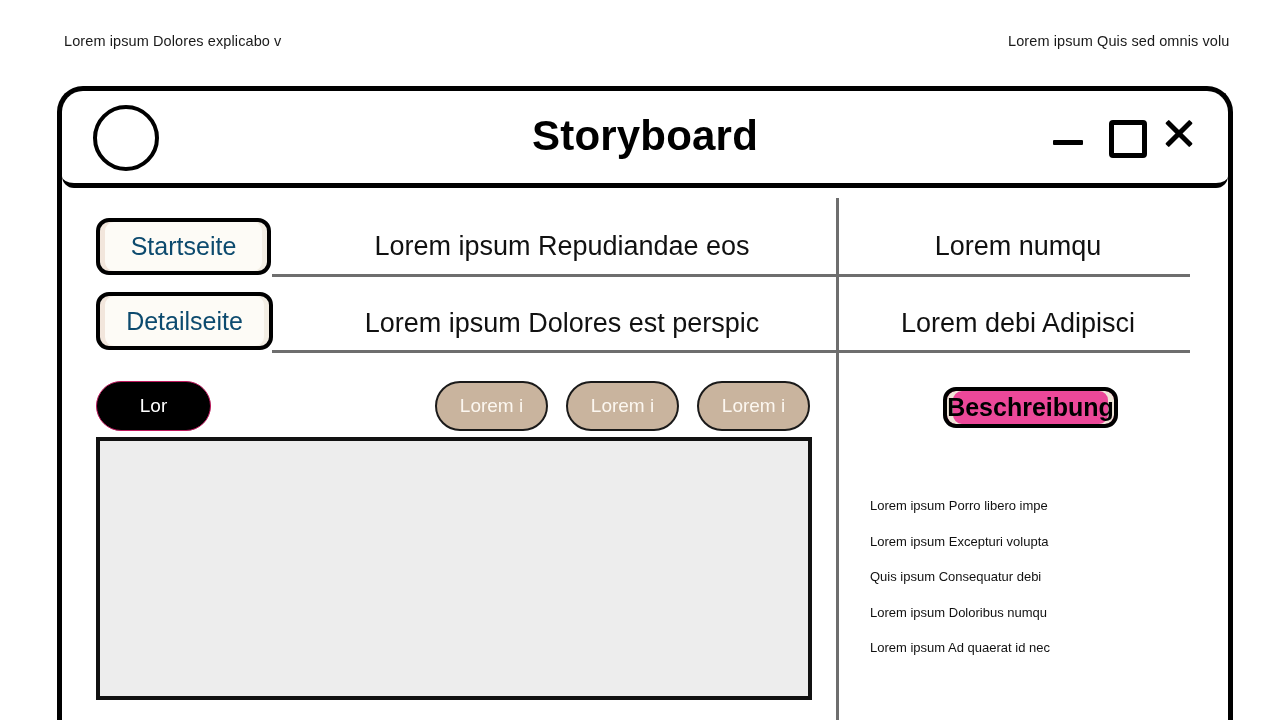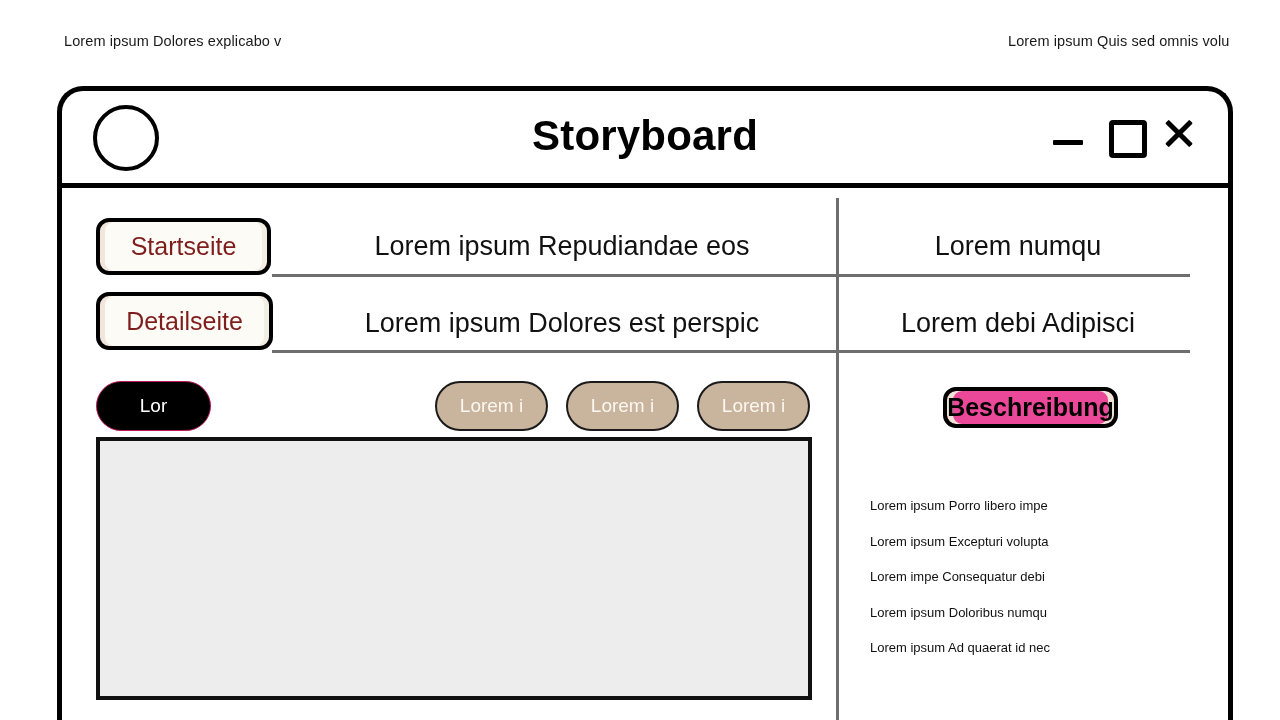--- a/index.html
+++ b/index.html
@@ -43,20 +43,21 @@
     border-top-left-radius: 26px;
     border-top-right-radius: 26px;
     background: #ffffff;
   }
 
   
   .titlebar {
     position: relative;
     height: 97px;
     border-bottom: 5px solid #000000;
+    border-radius: 12px;
   }
 
   .avatar-circle {
     position: absolute;
     left: 31px;
     top: 14px;
     width: 66px;
     height: 66px;
     border: 4px solid #000000;
     border-radius: 50%;
@@ -155,21 +156,21 @@
     position: absolute;
     left: 34px;
     border: 4px solid #000000;
     border-radius: 13px;
     background: #fdfbf6;
     box-shadow: inset 5px 0 0 0 #f2e6dc, inset -5px 0 0 0 #f3eee4;
     display: flex;
     align-items: center;
     justify-content: center;
     font-size: 25px;
-    color: #7f1d1d;
+    color: #0c4a6e;
     white-space: nowrap;
     cursor: pointer;
   }
   .nav-btn.b1 { top: 30px; width: 175px; height: 57px; }
   .nav-btn.b2 { top: 104px; width: 177px; height: 58px; }
 
   
   .row-label {
     position: absolute;
     font-size: 27px;
@@ -301,20 +302,20 @@
       <div class="pill pill-tan t2">Lorem i</div>
       <div class="pill pill-tan t3">Lorem i</div>
 
       <div class="desc-btn">Beschreibung</div>
 
       <div class="canvas-box"></div>
 
       <div class="side-list">
         <div class="side-item">Lorem ipsum Porro libero impe</div>
         <div class="side-item">Lorem ipsum Excepturi volupta</div>
-        <div class="side-item">Lorem impe Consequatur debi</div>
+        <div class="side-item">Quis ipsum Consequatur debi</div>
         <div class="side-item">Lorem ipsum Doloribus numqu</div>
         <div class="side-item">Lorem ipsum Ad quaerat id nec</div>
       </div>
 
     </div>
   </div>
 </div>
 
 </body></html>

